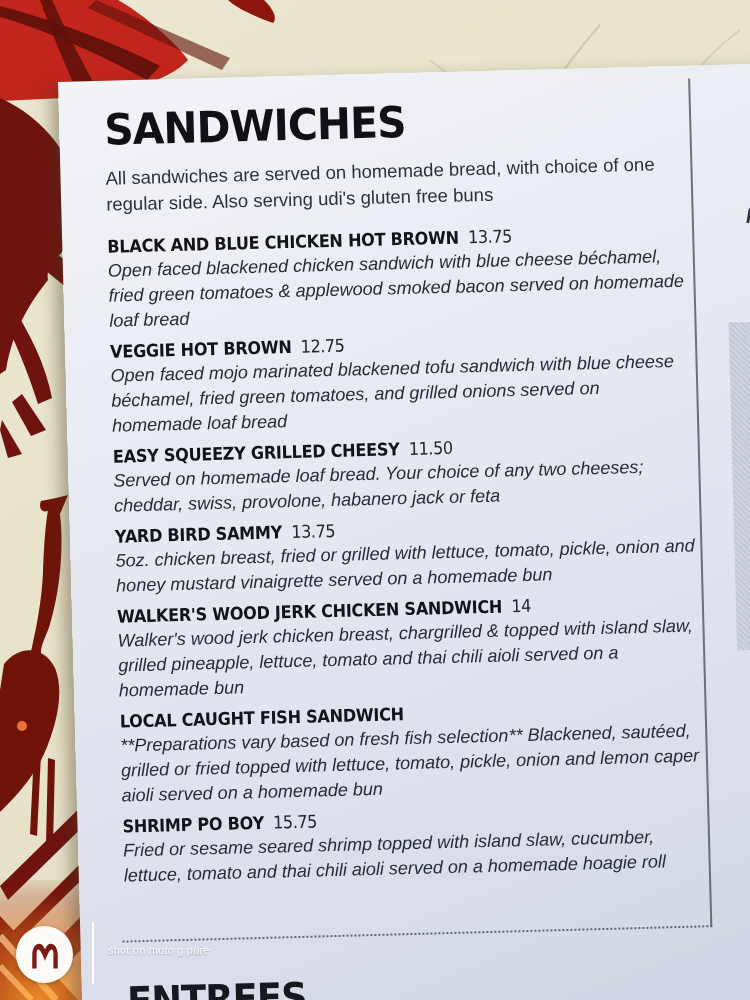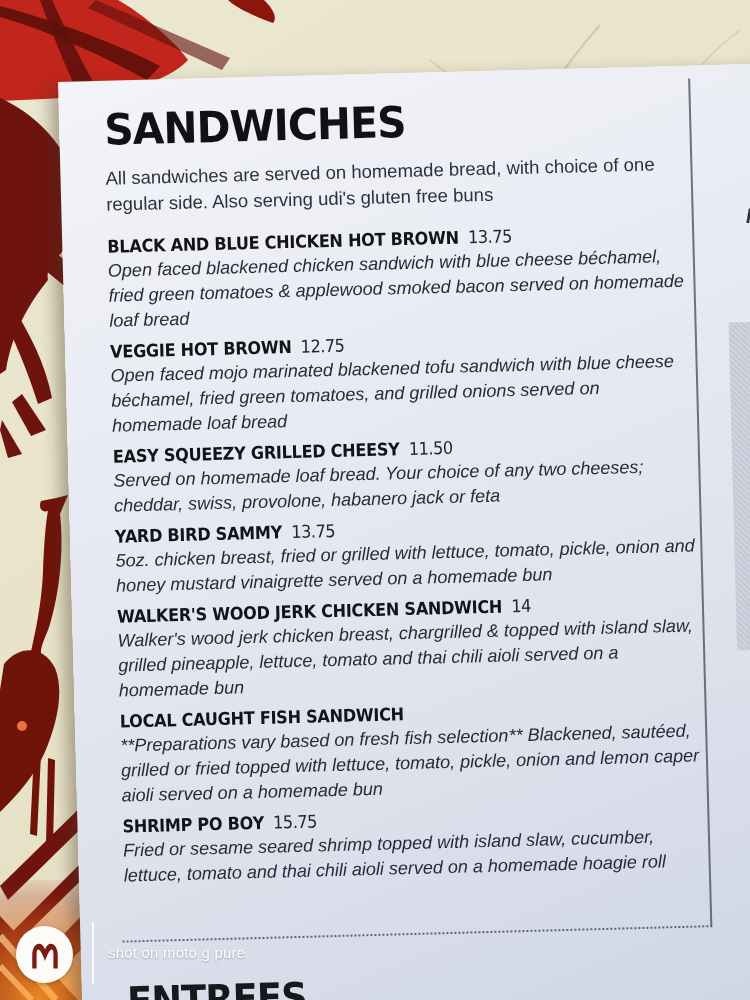--- a/index.html
+++ b/index.html
@@ -68,21 +68,21 @@
   .wm-logo-circle{
     position:absolute;left:16px;top:8px;width:57px;height:57px;border-radius:50%;
     background:#fcfbf7;display:flex;align-items:center;justify-content:center;
     box-shadow:0 1px 4px rgba(60,20,5,0.35);
   }
   .wm-divider{
     position:absolute;left:92px;top:4px;width:2px;height:62px;
     background:rgba(255,255,255,0.88);border-radius:1px;
   }
   .wm-text{
-    position:absolute;left:108px;top:26px;font-size:15px;color:#ffffff;
+    position:absolute;left:108px;top:26px;font-size:11px;color:#ffffff;
     letter-spacing:0.2px;text-shadow:0 1px 2px rgba(0,0,0,0.3);
   }
 </style>
 </head>
 <body>
 
 <div class="photo">
 
   <svg class="artwork" width="750" height="1000" viewBox="0 0 750 1000">
 

